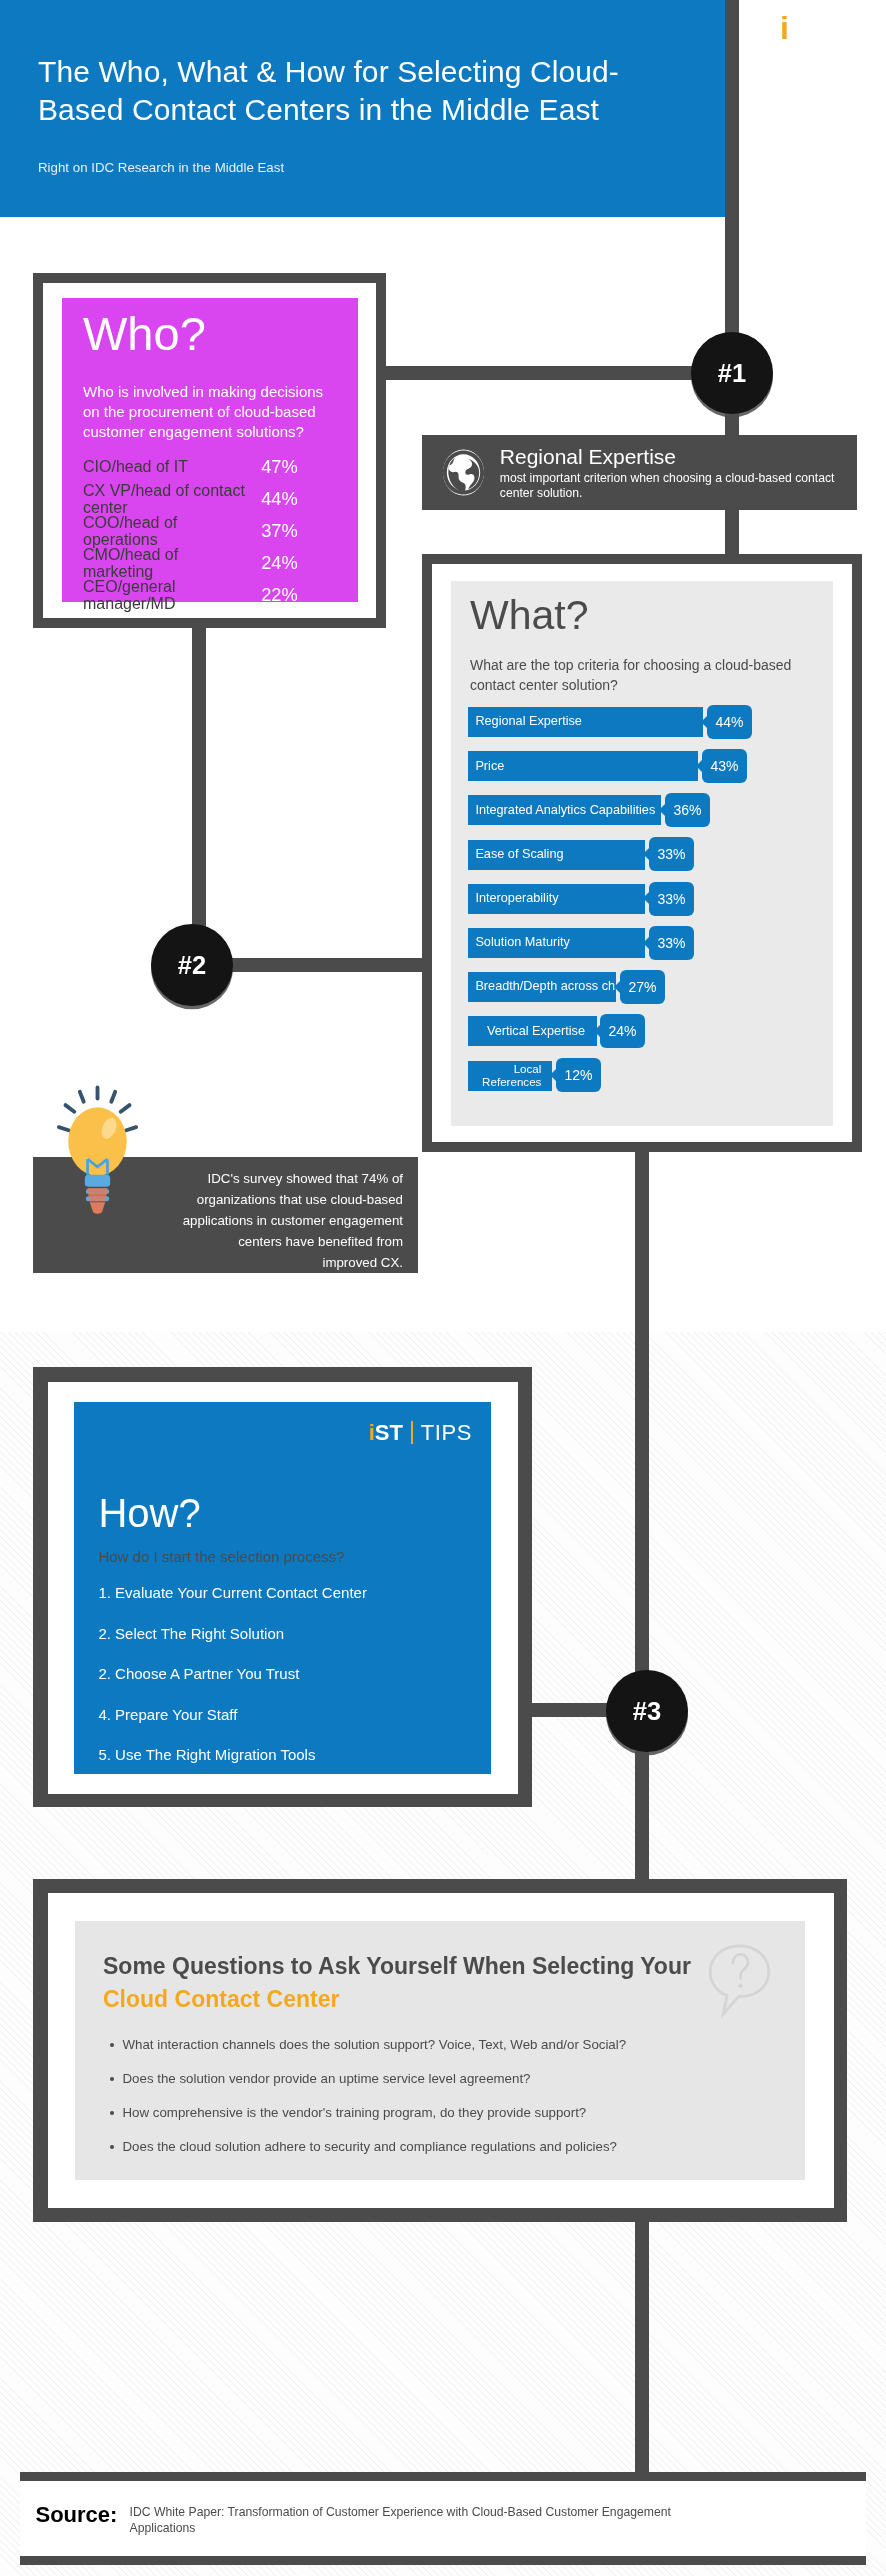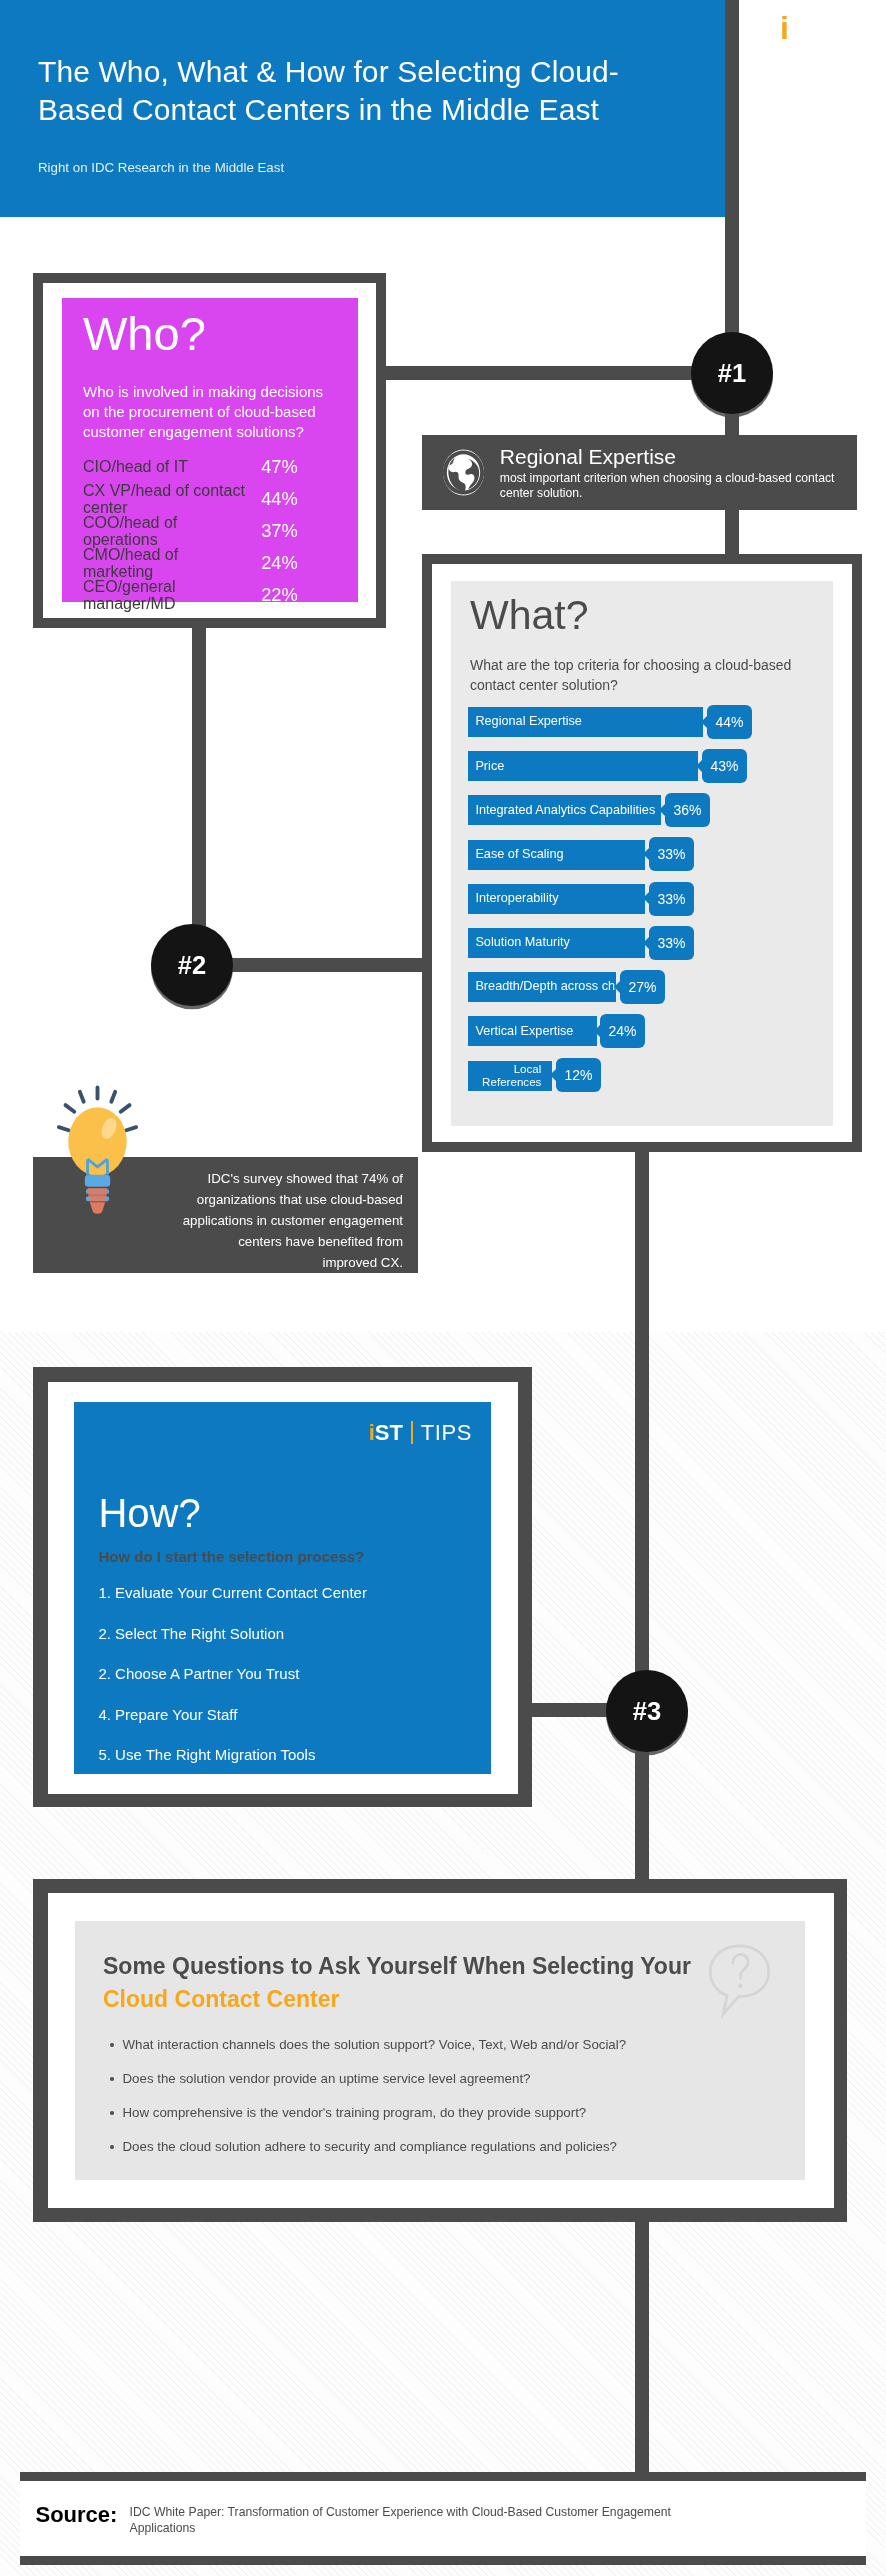--- a/index.html
+++ b/index.html
@@ -152,21 +152,21 @@
   .tips-divider{
     display:inline-block;width:2.2px;height:23px;background:#f5a81c;
   }
   .tips-word{font-weight:normal;letter-spacing:0.6px;}
   #how-title{
     position:absolute;left:24.4px;top:91px;
     font-size:40px;color:#ffffff;line-height:1;text-align:center;
   }
   #how-question{
     position:absolute;left:24.4px;top:147px;
-    font-size:15px;font-weight:bold;color:#4b4b4b;line-height:1;
+    font-size:15px;font-weight:normal;color:#4b4b4b;line-height:1;
   }
   #how-list{position:absolute;left:24.4px;top:183px;width:360px;}
   .how-item{
     color:#ffffff;font-size:15px;line-height:1;margin-bottom:25.5px;
   }
 
   
   #q-frame{left:33px;top:1879px;width:814px;height:343px;}
   #q-white{left:48px;top:1893px;width:786px;height:315px;}
   #q-card{
@@ -337,21 +337,21 @@
       </div>
 
       <div class="bar-row">
         <div class="bar" style="width:148px;">
           <span class="bar-label">Breadth/Depth across channels</span>
         </div>
         <div class="bubble" style="left:152px;">27%</div>
       </div>
 
       <div class="bar-row">
-        <div class="bar" style="width:129px;">
+        <div class="bar" style="width:129px;justify-content:center;">
           <span class="bar-label">Vertical Expertise</span>
         </div>
         <div class="bubble" style="left:132px;">24%</div>
       </div>
 
       <div class="bar-row">
         <div class="bar" style="width:84px;text-align:right;">
           <span class="bar-label two-line" style="width:66px;">Local References</span>
         </div>
         <div class="bubble" style="left:88px;">12%</div>

